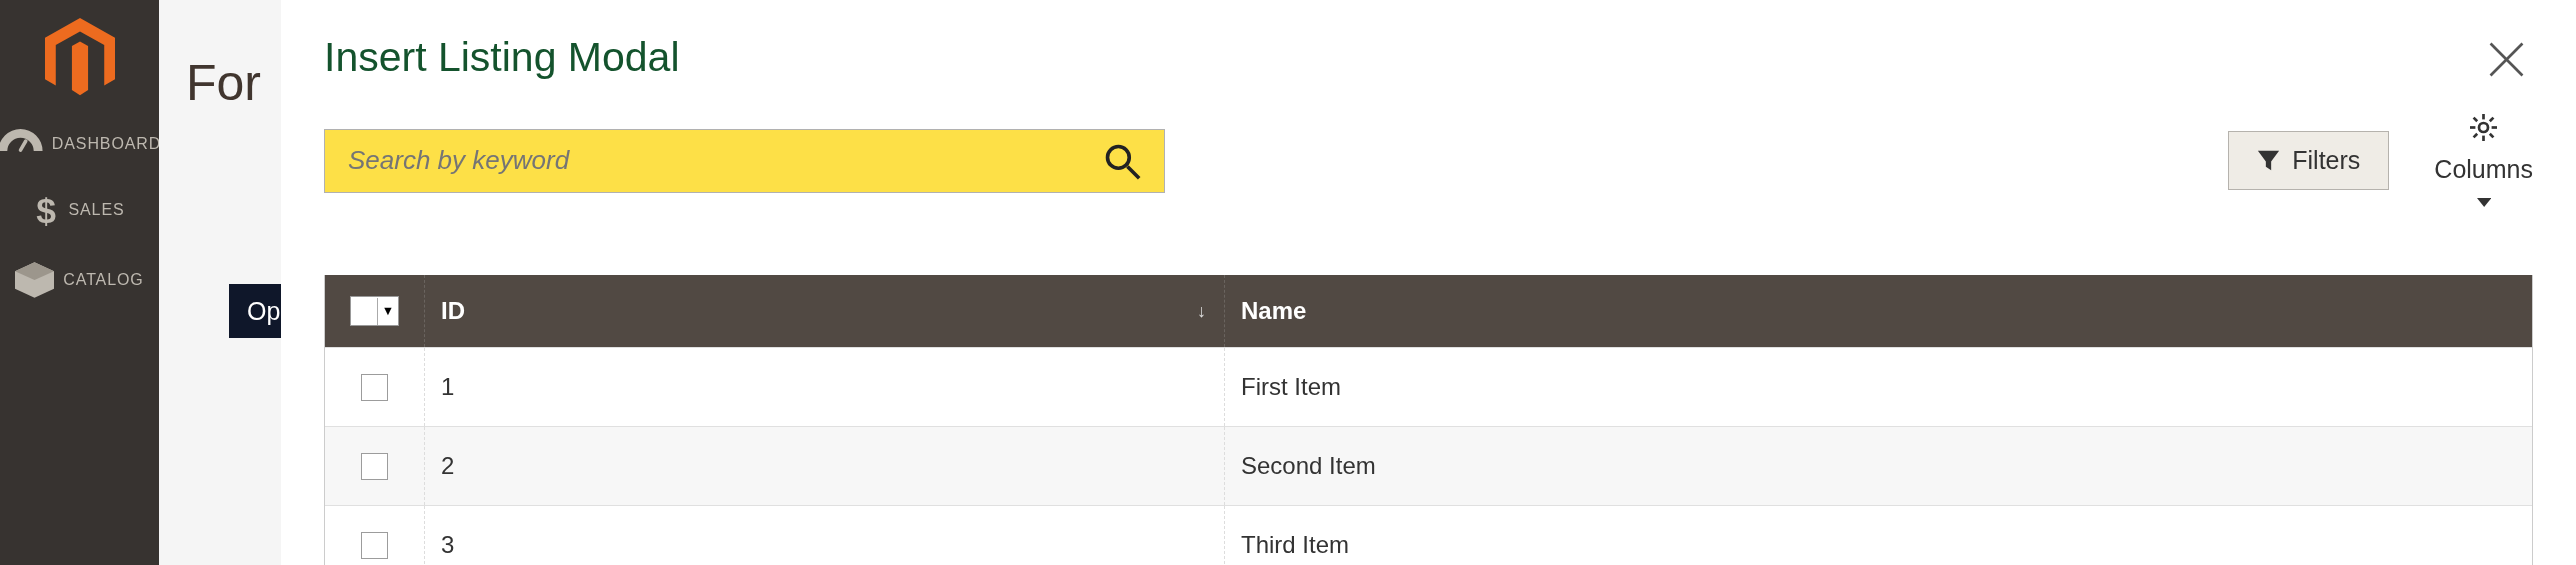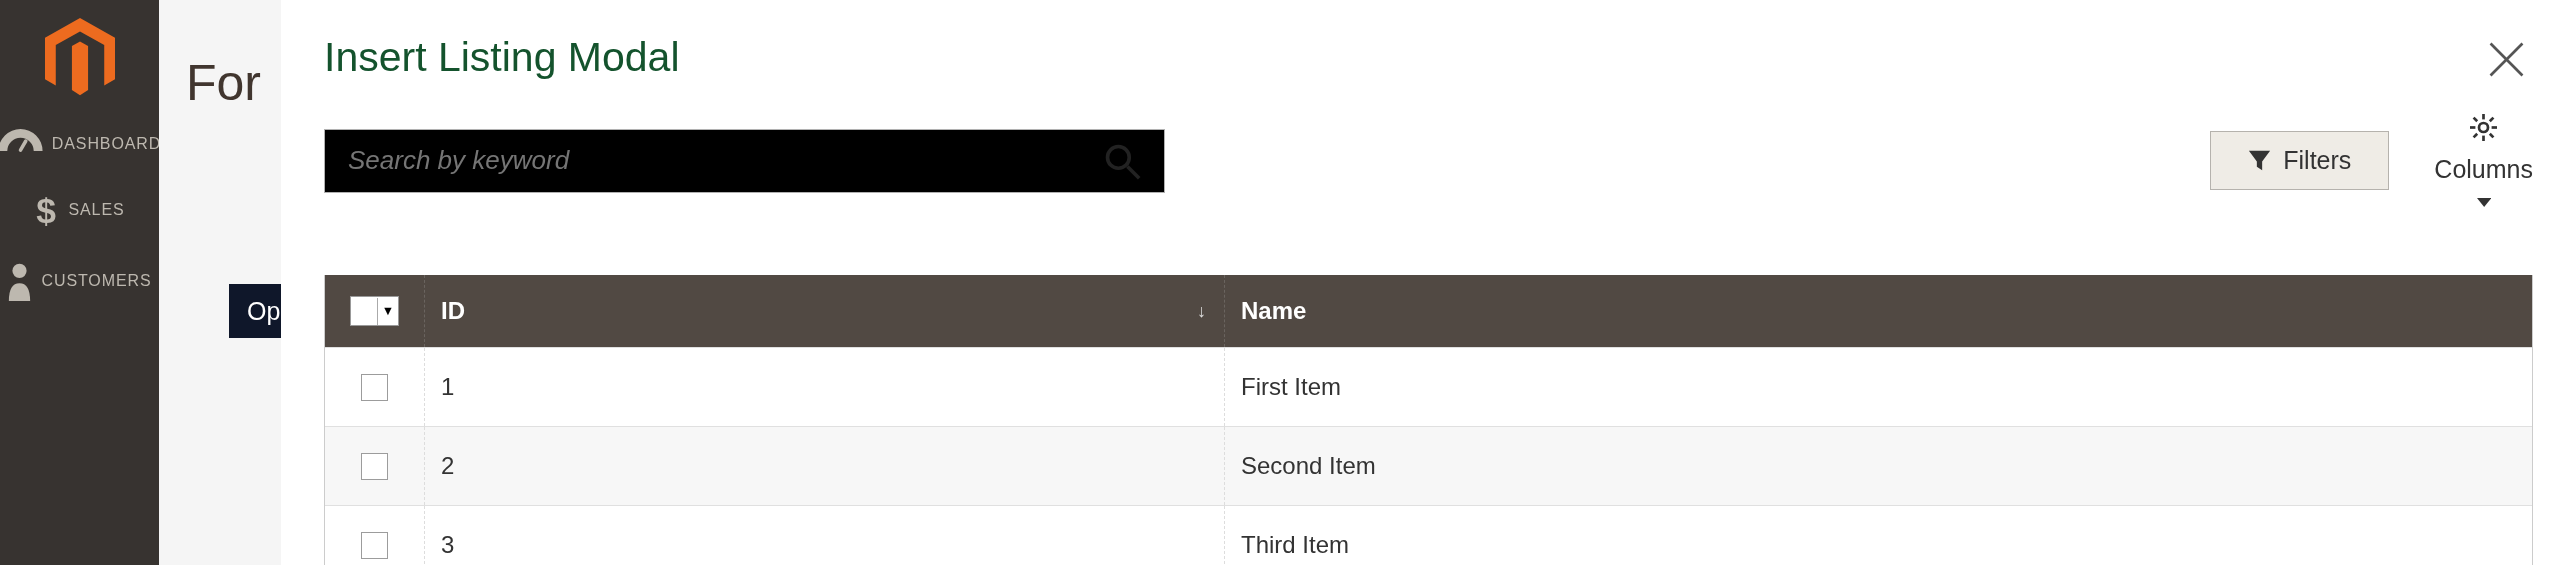--- a/index.html
+++ b/index.html
@@ -46,32 +46,32 @@
     color:#444;
   }
 
   
   .toolbar {
     position:absolute; left:43px; top:127px; right:43px; height:67px;
     display:flex; align-items:center;
   }
   .search-wrap {
     width:841px; height:64px; border:0.9px solid #b1b1b1; display:flex; align-items:center;
-    padding: 0 23px; gap:18px; background:#000000;
+    padding: 0 23px; gap:18px; background:#fde047;
   }
   .search-wrap input {
     flex:1; border:none; outline:none; font-size:26px; font-style:italic; color:#777;
     background:transparent;
   }
   .search-wrap .search-icon { color:#333; }
 
   .toolbar-right { margin-left:auto; display:flex; align-items:center; gap:45px; }
   .filters-btn {
     height:59px; border:0.9px solid #b5b2ad; background:#efece6;
-    display:flex; align-items:center; padding:0 37px; gap:12.5px;
+    display:flex; align-items:center; padding:0 28px; gap:12.5px;
     font-size:25px; color:#333; font-weight:500; cursor:pointer;
   }
   .columns-btn {
     display:flex; align-items:center; gap:14.3px; font-size:25px; color:#333; cursor:pointer;flex-direction:column;
   }
 
   
   .table {
     position:absolute; left:43px; top:275px; right:43px;
     border:0.9px solid #ccc; border-top:none;
@@ -128,26 +128,26 @@
   <div class="nav-item">
     <span class="icon">
       <svg width="25" height="39" viewBox="0 0 28 44" style="font-size:18px">
           <text x="14" y="36" text-anchor="middle" font-size="40" font-weight="700" fill="#bdb8af">$</text>
         </svg>
     </span>
     <span class="label">SALES</span>
   </div>
   <div class="nav-item">
     <span class="icon">
-      <svg width="25" height="39" viewBox="0 0 28 44">
-          <circle cx="14" cy="10" r="8" fill="#bdb8af"></circle>
-          <path d="M2 44 Q2 24 14 24 Q26 24 26 44 Z" fill="#bdb8af"></path>
+      <svg width="39" height="36" viewBox="0 0 44 40">
+          <path d="M22 0 L44 10 L44 30 L22 40 L0 30 L0 10 Z" fill="#bdb8af"></path>
+          <path d="M22 0 L44 10 L22 20 L0 10 Z" fill="#9c968c"></path>
         </svg>
     </span>
-    <span class="label">CUSTOMERS</span>
+    <span class="label">CATALOG</span>
   </div>
 </nav>
 
 <div class="page-bg"></div>
 <div class="page-title">For</div>
 <div class="open-btn">Op</div>
 
 <div class="modal">
   <div class="modal-title">Insert Listing Modal</div>
   <div class="modal-close">

